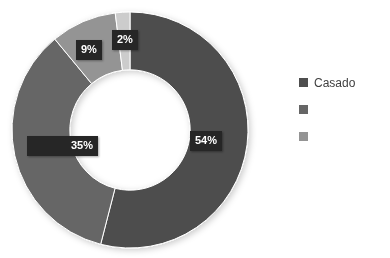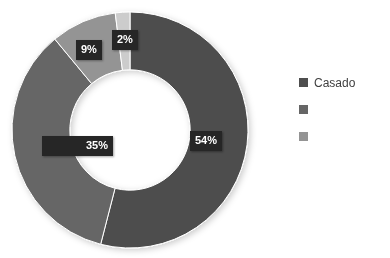--- a/index.html
+++ b/index.html
@@ -42,21 +42,21 @@
     font-family: "Liberation Sans", sans-serif;
     font-size: 11px;
     font-weight: bold;
     line-height: 1;
     padding: 4px 5px 5px 5px;
     white-space: nowrap;
     box-shadow: 1px 1px 2px rgba(0,0,0,0.35);
     letter-spacing: 0px;
   }
   #label-casado    { left: 190px; top: 131px; text-align: right; }
-  #label-soltero   { left: 42px;  top: 136px; padding-left: 44px; }
+  #label-soltero   { left: 27px;  top: 136px; padding-left: 44px; }
   #label-union     { left: 76px;  top: 40px;  }
   #label-otro      { left: 112px; top: 30px;  }
 
   
   #legend {
     position: absolute;
     left: 299px;
     top: 69px;
     width: 91px;
   }

